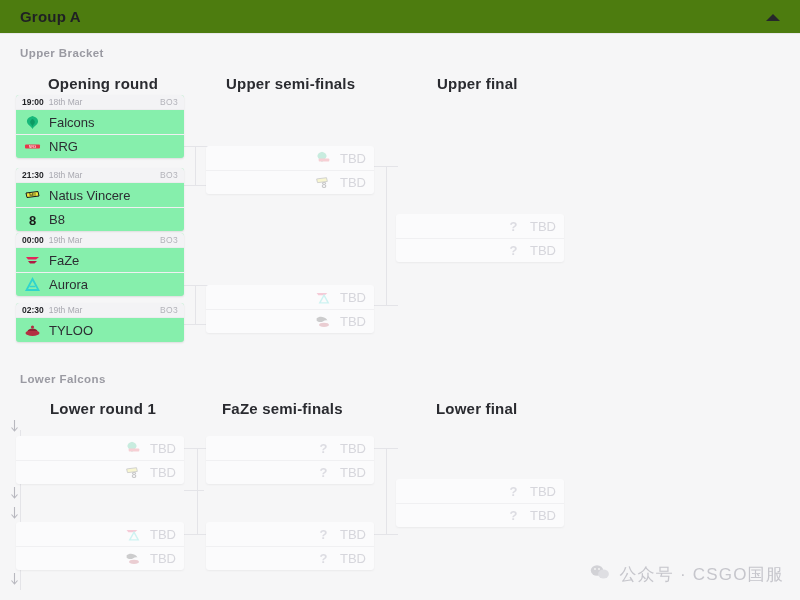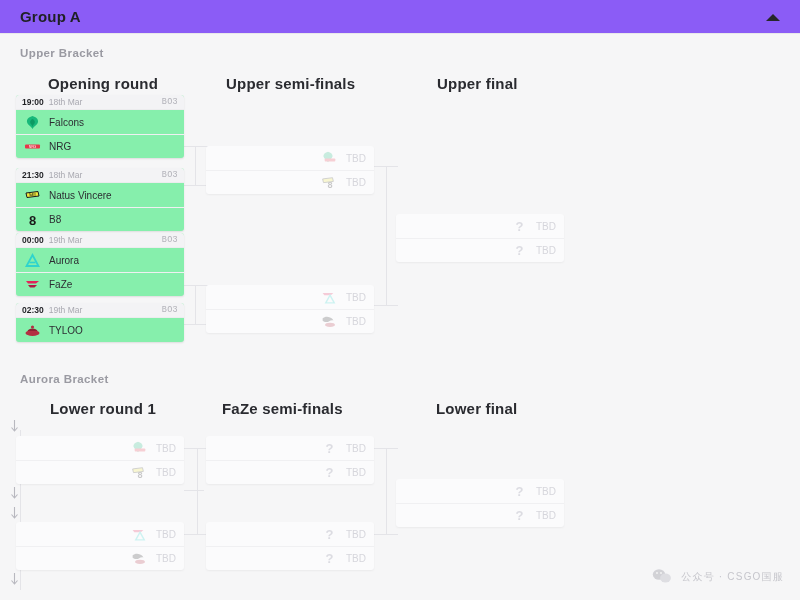--- a/index.html
+++ b/index.html
@@ -8,21 +8,21 @@
     background: #f6f6f7;
     font-family: "Liberation Sans", sans-serif;
     overflow: hidden;
   }
   #app { position: relative; width: 800px; height: 600px; background: #f6f6f7; }
 
   
   .group-header {
     position: absolute; top: 0; left: 0;
     width: 800px; height: 34px;
-    background: #8b5cf6;
+    background: #4d7c0f;
     border-bottom: 1px solid #e8e8ea;
     display: flex; align-items: center;
   }
   .group-title {
     margin-left: 20px;
     font-size: 15px; font-weight: bold; color: #1f2024;
     letter-spacing: .2px;
   }
   .collapse-btn {
     position: absolute; right: 18px; top: 9px;
@@ -61,29 +61,29 @@
   .match-head {
     height: 15px;
     background: #f3f3f5;
     display: flex; align-items: center;
     padding: 0 6px;
     font-size: 8.5px;
     border-bottom: 1px solid #ececee;
   }
   .m-time { font-weight: bold; color: #1f2024; }
   .m-date { color: #a9a9b1; margin-left: 5px; }
-  .m-bo   { margin-left: auto; color: #b3b3ba; letter-spacing: .3px; font-family: Liberation Mono, monospace; }
+  .m-bo   { margin-left: auto; color: #b3b3ba; letter-spacing: .3px; }
 
   .team-row {
     height: 24px;
     display: flex; align-items: center;
     padding: 0 8px;
   }
   .team-row + .team-row { border-top: 1px solid #f0f0f2; }
-  .team-name { font-size: 10px; color: #2c2d32; margin-left: 8px; }
+  .team-name { font-size: 13px; color: #2c2d32; margin-left: 8px; }
   .logo { width: 17px; height: 17px; flex: 0 0 17px; position: relative; }
   .logo svg { display: block; width: 17px; height: 17px; }
 
   
   .match.tbd { background: #fbfbfc; box-shadow: 0 1px 2px rgba(0,0,0,.05); }
   .match.tbd .team-row { height: 24px; justify-content: flex-end; }
   .match.tbd .team-name { color: #d6d6dc; }
   .ghost { opacity: .22; }
   .ghost-stack { position: relative; width: 17px; height: 17px; flex:0 0 17px; }
   .ghost-stack svg { position: absolute; left: 0; top: 0; }
@@ -103,21 +103,21 @@
   .down-arrow {
     position: absolute; width: 9px; height: 13px;
     color: #b8b8bf;
   }
   .down-arrow svg { display:block; }
 
   
   .watermark {
     position: absolute; right: 16px; bottom: 14px;
     display: flex; align-items: center;
-    color: #c6c6cc; font-size: 10px; letter-spacing: 1.2px;
+    color: #c6c6cc; font-size: 17px; letter-spacing: 1.2px;
   }
   .wechat-ico { margin-right: 9px; opacity:.75; }
 </style>
 </head>
 <body>
 
 <div id="app">
 
   <div class="group-header">
     <div class="group-title">Group A</div>
@@ -195,34 +195,34 @@
 
   <div class="match" style="left:16px; top:233px;">
     <div class="match-head">
       <span class="m-time">00:00</span>
       <span class="m-date">19th Mar</span>
       <span class="m-bo">BO3</span>
     </div>
     <div class="team-row">
       <span class="logo">
           <svg viewBox="0 0 17 17">
+            <path d="M2 5 L15 5 L12 7.5 L4 7.5 Z" fill="#e3245a"></path>
+            <path d="M4 9 L13 9 L10.5 11.5 L6 11.5 Z" fill="#b01a45"></path>
+          </svg>
+        </span>
+      <span class="team-name">FaZe</span>
+    </div>
+    <div class="team-row">
+      <span class="logo">
+          <svg viewBox="0 0 17 17">
             <path d="M8.5 3 L14.5 14 L2.5 14 Z" fill="none" stroke="#2fd4cd" stroke-width="1.8"></path>
             <path d="M5.5 10.5 L11.5 10.5" stroke="#2fd4cd" stroke-width="1.6"></path>
           </svg>
         </span>
       <span class="team-name">Aurora</span>
-    </div>
-    <div class="team-row">
-      <span class="logo">
-          <svg viewBox="0 0 17 17">
-            <path d="M2 5 L15 5 L12 7.5 L4 7.5 Z" fill="#e3245a"></path>
-            <path d="M4 9 L13 9 L10.5 11.5 L6 11.5 Z" fill="#b01a45"></path>
-          </svg>
-        </span>
-      <span class="team-name">FaZe</span>
     </div>
   </div>
 
   <div class="match" style="left:16px; top:303px;">
     <div class="match-head">
       <span class="m-time">02:30</span>
       <span class="m-date">19th Mar</span>
       <span class="m-bo">BO3</span>
     </div>
     <div class="team-row">
@@ -291,21 +291,21 @@
     <div class="team-row">
       <span class="qmark">?</span>
       <span class="team-name">TBD</span>
     </div>
     <div class="team-row">
       <span class="qmark">?</span>
       <span class="team-name">TBD</span>
     </div>
   </div>
 
-  <div class="bracket-label" style="left:20px; top:373px;">Aurora Bracket</div>
+  <div class="bracket-label" style="left:20px; top:373px;">Lower Falcons</div>
   <div class="round-label" style="left:50px; top:400px;">Lower round 1</div>
   <div class="round-label" style="left:222px; top:400px;">FaZe semi-finals</div>
   <div class="round-label" style="left:436px; top:400px;">Lower final</div>
 
   <div class="down-arrow" style="left:10px; top:420px;">
     <svg viewBox="0 0 9 13" width="9" height="13">
         <path d="M4.5 0 L4.5 10 M1.5 7.5 L4.5 11 L7.5 7.5" stroke="#b8b8bf" stroke-width="1.1" fill="none"></path>
       </svg>
   </div>
   <div class="down-arrow" style="left:10px; top:487px;">

